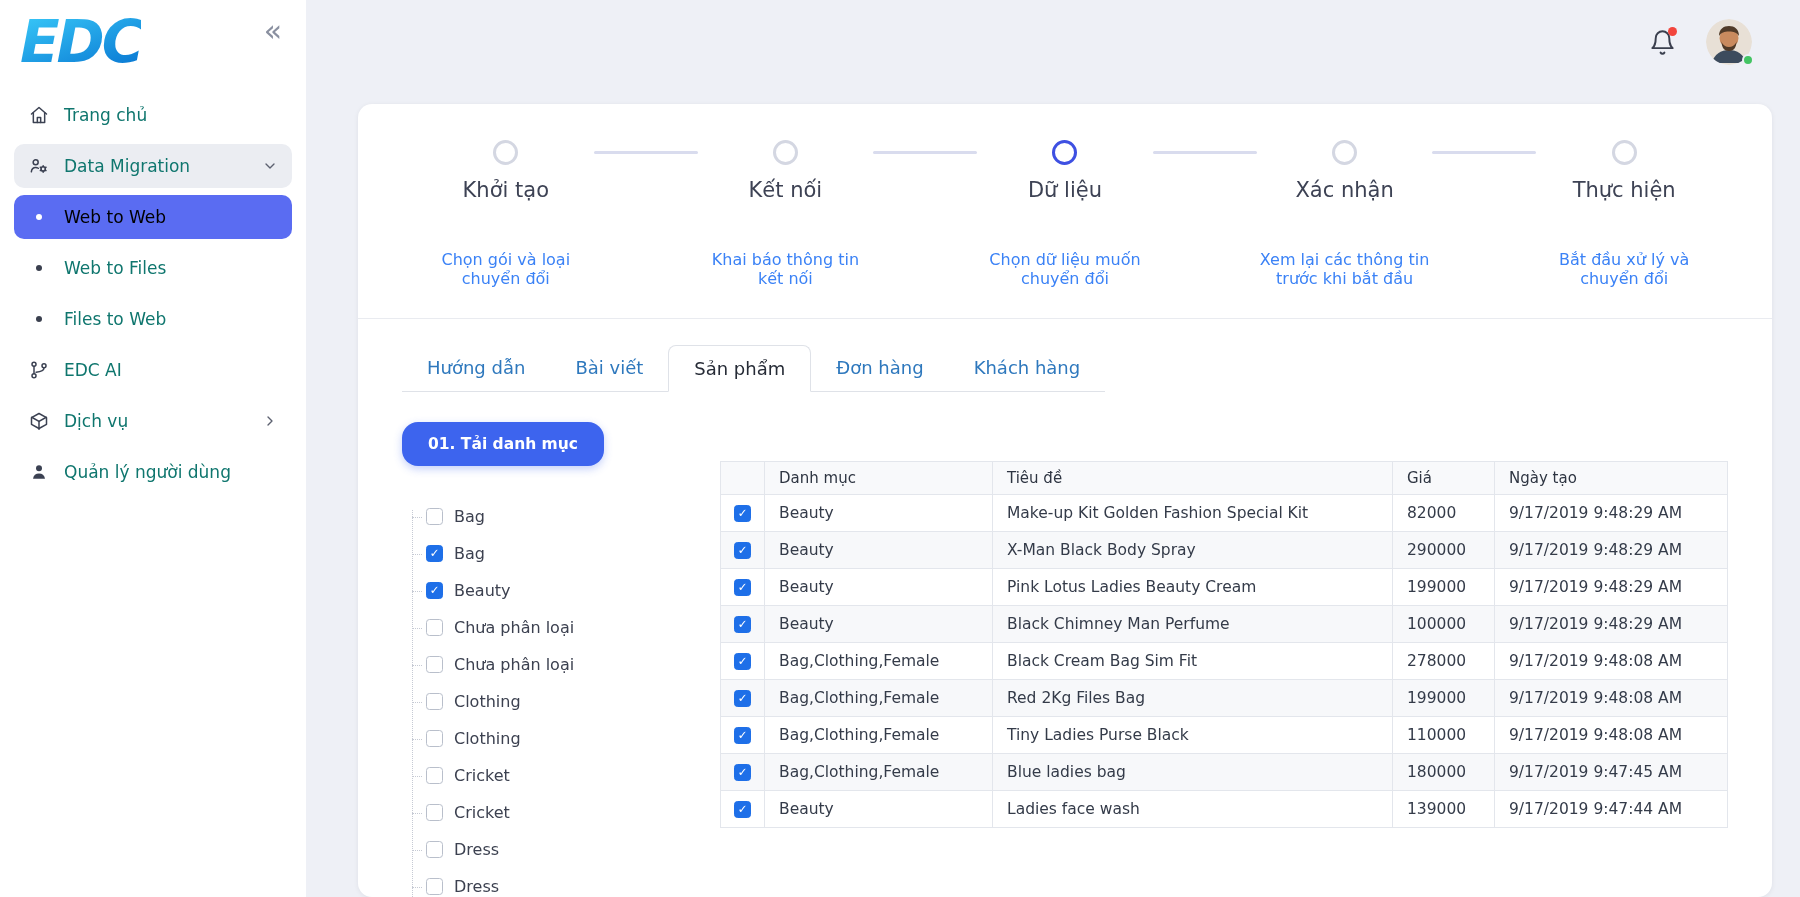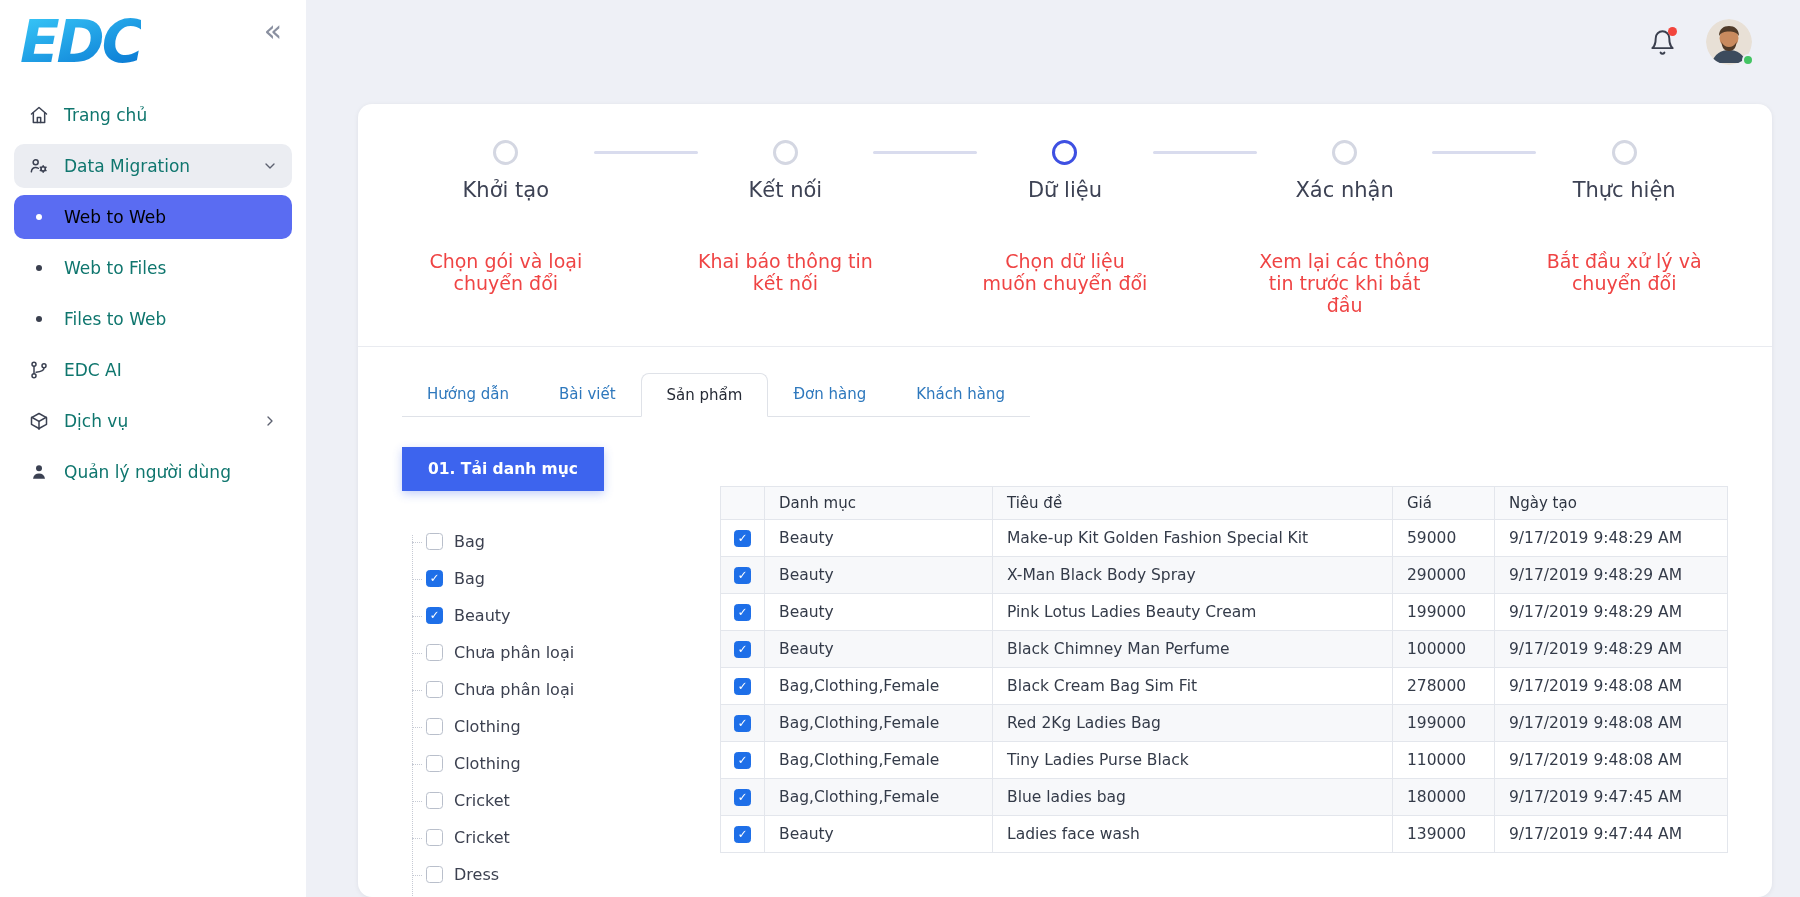--- a/index.html
+++ b/index.html
@@ -50,35 +50,35 @@
           box-shadow:0 1px 5px rgba(20,24,40,.07); flex:1; overflow:hidden;
           display:flex; flex-direction:column; }
 
   
   .stepper { display:flex; align-items:flex-start; padding:36px 60px 30px; border-bottom:1px solid #e9ebf0; }
   .step { flex:1 1 0; text-align:center; min-width:0; cursor:pointer; }
   .circle { width:25px; height:25px; border:3px solid #d4d7e2; border-radius:50%;
             margin:0 auto 13px; background:#fff; }
   .step.active .circle { border-color:#3e50e2; }
   .step-title { font-size:21px; font-weight:500; color:#3d4254; margin-bottom:6px; }
-  .step-sub { font-size:19px; color:#ef4444;margin-top:48px; }
+  .step-sub { font-size:16px; color:#3b82f6;margin-top:48px; }
   .connector { flex:0 0 104px; height:3px; border-radius:2px; background:#d9dcee; margin-top:11px; }
 
   
   .tabs { display:flex; margin:26px 0 0 44px; border-bottom:1px solid #dfe2e8; width:fit-content; }
-  .tab { padding:12px 25px; font-size:15px; color:#2e78bd; cursor:pointer; font-weight:500; }
+  .tab { padding:12px 25px; font-size:18px; color:#2e78bd; cursor:pointer; font-weight:500; }
   .tab.active { color:#262b36; background:#fff; border:1px solid #dfe2e8; border-bottom:1px solid #fff;
                 border-radius:8px 8px 0 0; margin-bottom:-1px; }
 
   
   .content { display:flex; padding:30px 44px 0; gap:18px; flex:1; min-height:0; }
   .left-col { flex:0 0 300px; }
   .right-col { flex:1; min-width:0; }
   .btn { display:inline-block; background:#3d64ee; color:#fff; font-size:15.5px; font-weight:bold;
-         padding:13px 26px; border-radius:0; border:none; cursor:pointer;
+         padding:13px 26px; border-radius:16px; border:none; cursor:pointer;
          box-shadow:0 3px 9px rgba(61,100,238,.30); font-family:inherit; }
 
   
   .tree { margin-top:32px; position:relative; }
   .tree::before { content:""; position:absolute; left:10px; top:12px; bottom:26px;
                   border-left:1px dotted #c6cad4; }
   .tree-item { display:flex; align-items:center; gap:11px; height:37px; position:relative;
                padding-left:24px; cursor:pointer; }
   .tree-item::before { content:""; position:absolute; left:10px; top:50%; width:10px;
                        border-top:1px dotted #c6cad4; }
@@ -344,21 +344,21 @@
                 <th>Tiêu đề</th>
                 <th>Giá</th>
                 <th>Ngày tạo</th>
               </tr>
             </thead>
             <tbody>
               <tr>
                 <td class="cbcol"><span class="cb checked"></span></td>
                 <td>Beauty</td>
                 <td>Make-up Kit Golden Fashion Special Kit</td>
-                <td>59000</td>
+                <td>82000</td>
                 <td>9/17/2019 9:48:29 AM</td>
               </tr>
               <tr>
                 <td class="cbcol"><span class="cb checked"></span></td>
                 <td>Beauty</td>
                 <td>X-Man Black Body Spray</td>
                 <td>290000</td>
                 <td>9/17/2019 9:48:29 AM</td>
               </tr>
               <tr>
@@ -378,21 +378,21 @@
               <tr>
                 <td class="cbcol"><span class="cb checked"></span></td>
                 <td>Bag,Clothing,Female</td>
                 <td>Black Cream Bag Sim Fit</td>
                 <td>278000</td>
                 <td>9/17/2019 9:48:08 AM</td>
               </tr>
               <tr>
                 <td class="cbcol"><span class="cb checked"></span></td>
                 <td>Bag,Clothing,Female</td>
-                <td>Red 2Kg Ladies Bag</td>
+                <td>Red 2Kg Files Bag</td>
                 <td>199000</td>
                 <td>9/17/2019 9:48:08 AM</td>
               </tr>
               <tr>
                 <td class="cbcol"><span class="cb checked"></span></td>
                 <td>Bag,Clothing,Female</td>
                 <td>Tiny Ladies Purse Black</td>
                 <td>110000</td>
                 <td>9/17/2019 9:48:08 AM</td>
               </tr>

